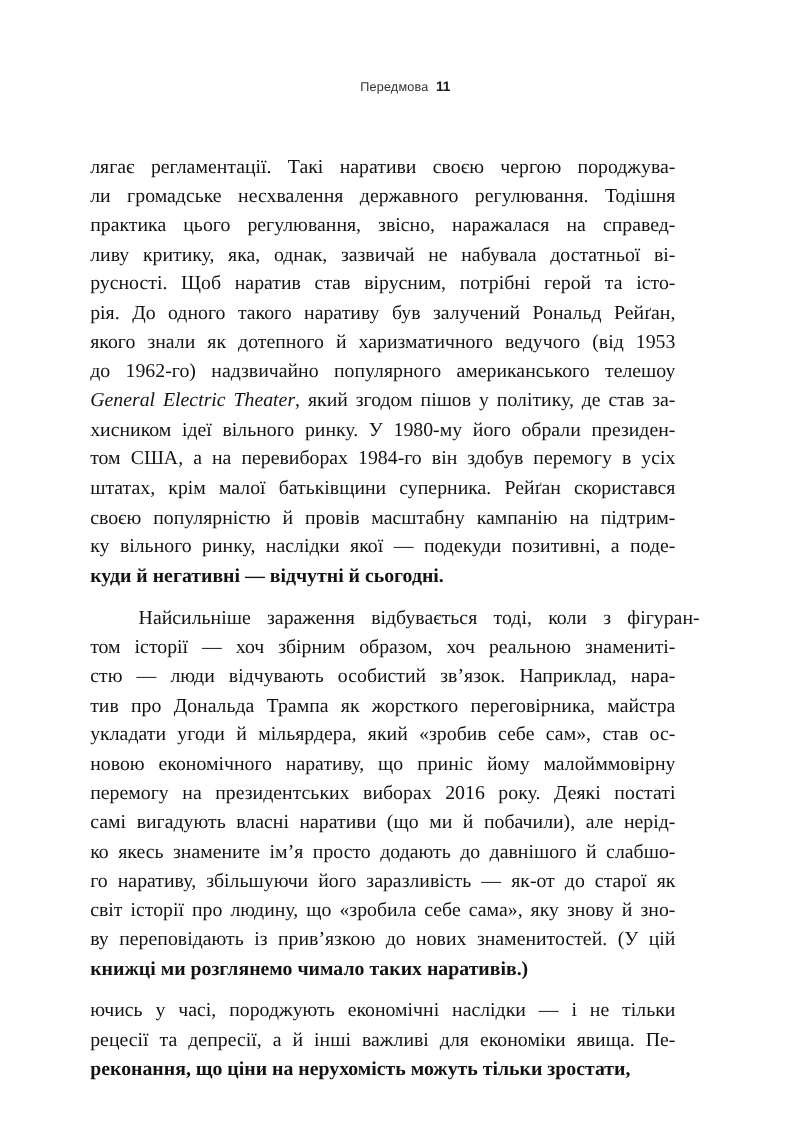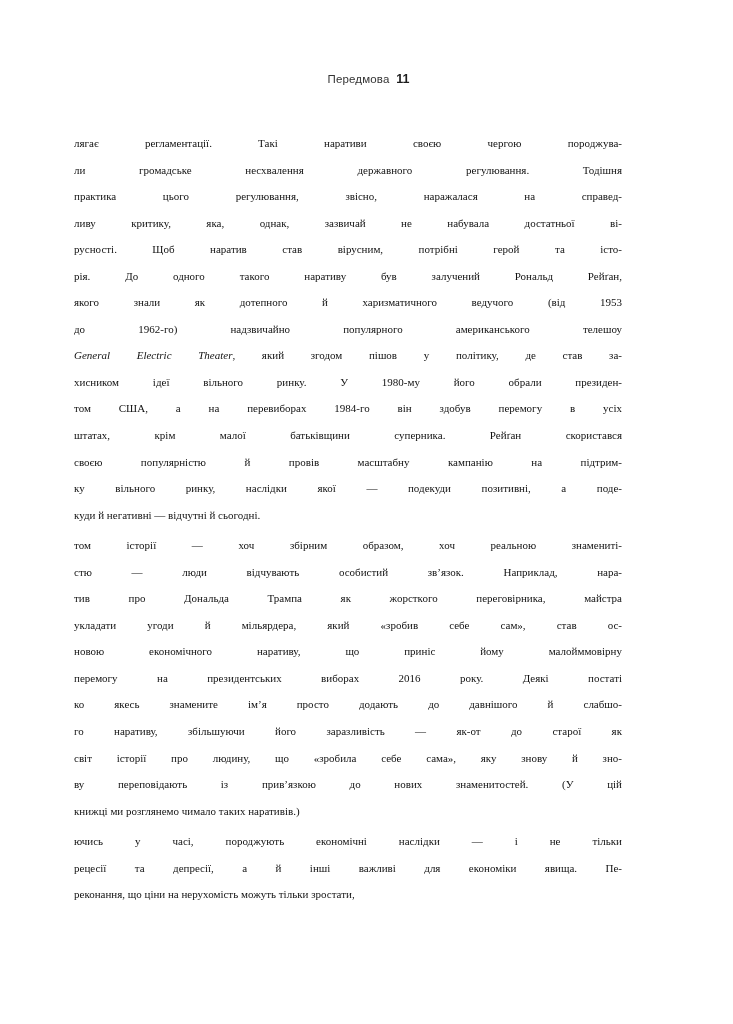--- a/index.html
+++ b/index.html
@@ -51,37 +51,38 @@
 
   
   .text-block {
     position: absolute;
     top: 126px;
     left: 70px;
     width: 556px;
   }
 
   .para {
-    margin: 4px;
-    font-size: 11px;
+    margin: 12px;
+    font-size: 18px;
     line-height: 26.55px;
     color: #121212;
   }
 
   
   .line {
     display: block;
     white-space: nowrap;
     text-align: justify;
     text-align-last: justify;
   }
   
   .line.flush {
     text-align-last: left;
     text-align: right;
+    font-weight: bold;
   }
   
   .line.indent {
     text-indent: 22px;
   }
 
   .line > .stretch {
     display: inline-block;
     width: 100%;
     text-align: justify;
@@ -116,26 +117,28 @@
         <span class="line"><span class="stretch">до 1962-го) надзвичайно популярного американського телешоу</span></span>
         <span class="line"><span class="stretch"><em class="title-italic">General Electric Theater</em>, який згодом пішов у політику, де став за-</span></span>
         <span class="line"><span class="stretch">хисником ідеї вільного ринку. У 1980-му його обрали президен-</span></span>
         <span class="line"><span class="stretch">том США, а на перевиборах 1984-го він здобув перемогу в усіх</span></span>
         <span class="line"><span class="stretch">штатах, крім малої батьківщини суперника. Рейґан скористався</span></span>
         <span class="line"><span class="stretch">своєю популярністю й провів масштабну кампанію на підтрим-</span></span>
         <span class="line"><span class="stretch">ку вільного ринку, наслідки якої — подекуди позитивні, а поде-</span></span>
         <span class="line flush"><span class="">куди й негативні — відчутні й сьогодні.</span></span>
       </p>
       <p class="para">
+        <span class="line indent"><span class="stretch">Найсильніше зараження відбувається тоді, коли з фігуран-</span></span>
         <span class="line"><span class="stretch">том історії — хоч збірним образом, хоч реальною знамениті-</span></span>
         <span class="line"><span class="stretch">стю — люди відчувають особистий зв’язок. Наприклад, нара-</span></span>
         <span class="line"><span class="stretch">тив про Дональда Трампа як жорсткого переговірника, майстра</span></span>
         <span class="line"><span class="stretch">укладати угоди й мільярдера, який «зробив себе сам», став ос-</span></span>
         <span class="line"><span class="stretch">новою економічного наративу, що приніс йому малойммовірну</span></span>
         <span class="line"><span class="stretch">перемогу на президентських виборах 2016 року. Деякі постаті</span></span>
+        <span class="line"><span class="stretch">самі вигадують власні наративи (що ми й побачили), але нерід-</span></span>
         <span class="line"><span class="stretch">ко якесь знаменитe ім’я просто додають до давнішого й слабшо-</span></span>
         <span class="line"><span class="stretch">го наративу, збільшуючи його заразливість — як-от до старої як</span></span>
         <span class="line"><span class="stretch">світ історії про людину, що «зробила себе сама», яку знову й зно-</span></span>
         <span class="line"><span class="stretch">ву переповідають із прив’язкою до нових знаменитостей. (У цій</span></span>
         <span class="line flush"><span class="">книжці ми розглянемо чимало таких наративів.)</span></span>
       </p>
       <p class="para">
         <span class="line"><span class="stretch">ючись у часі, породжують економічні наслідки — і не тільки</span></span>
         <span class="line"><span class="stretch">рецесії та депресії, а й інші важливі для економіки явища. Пе-</span></span>
         <span class="line flush"><span class="">реконання, що ціни на нерухомість можуть тільки зростати,</span></span>

